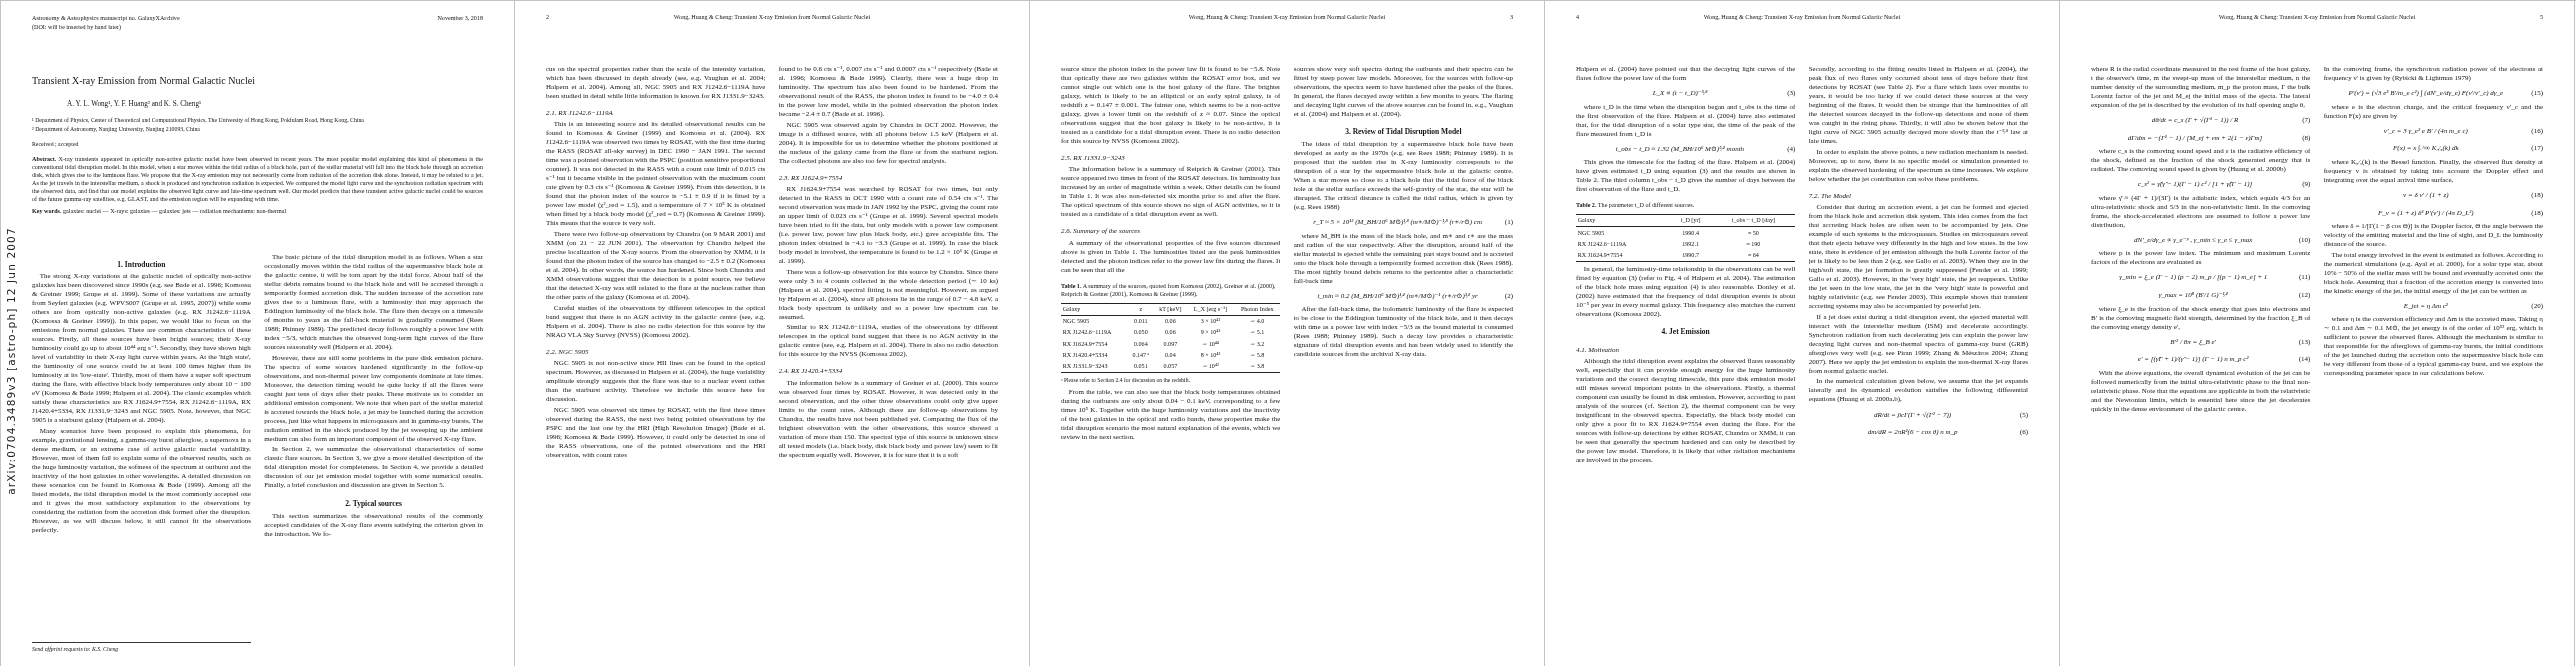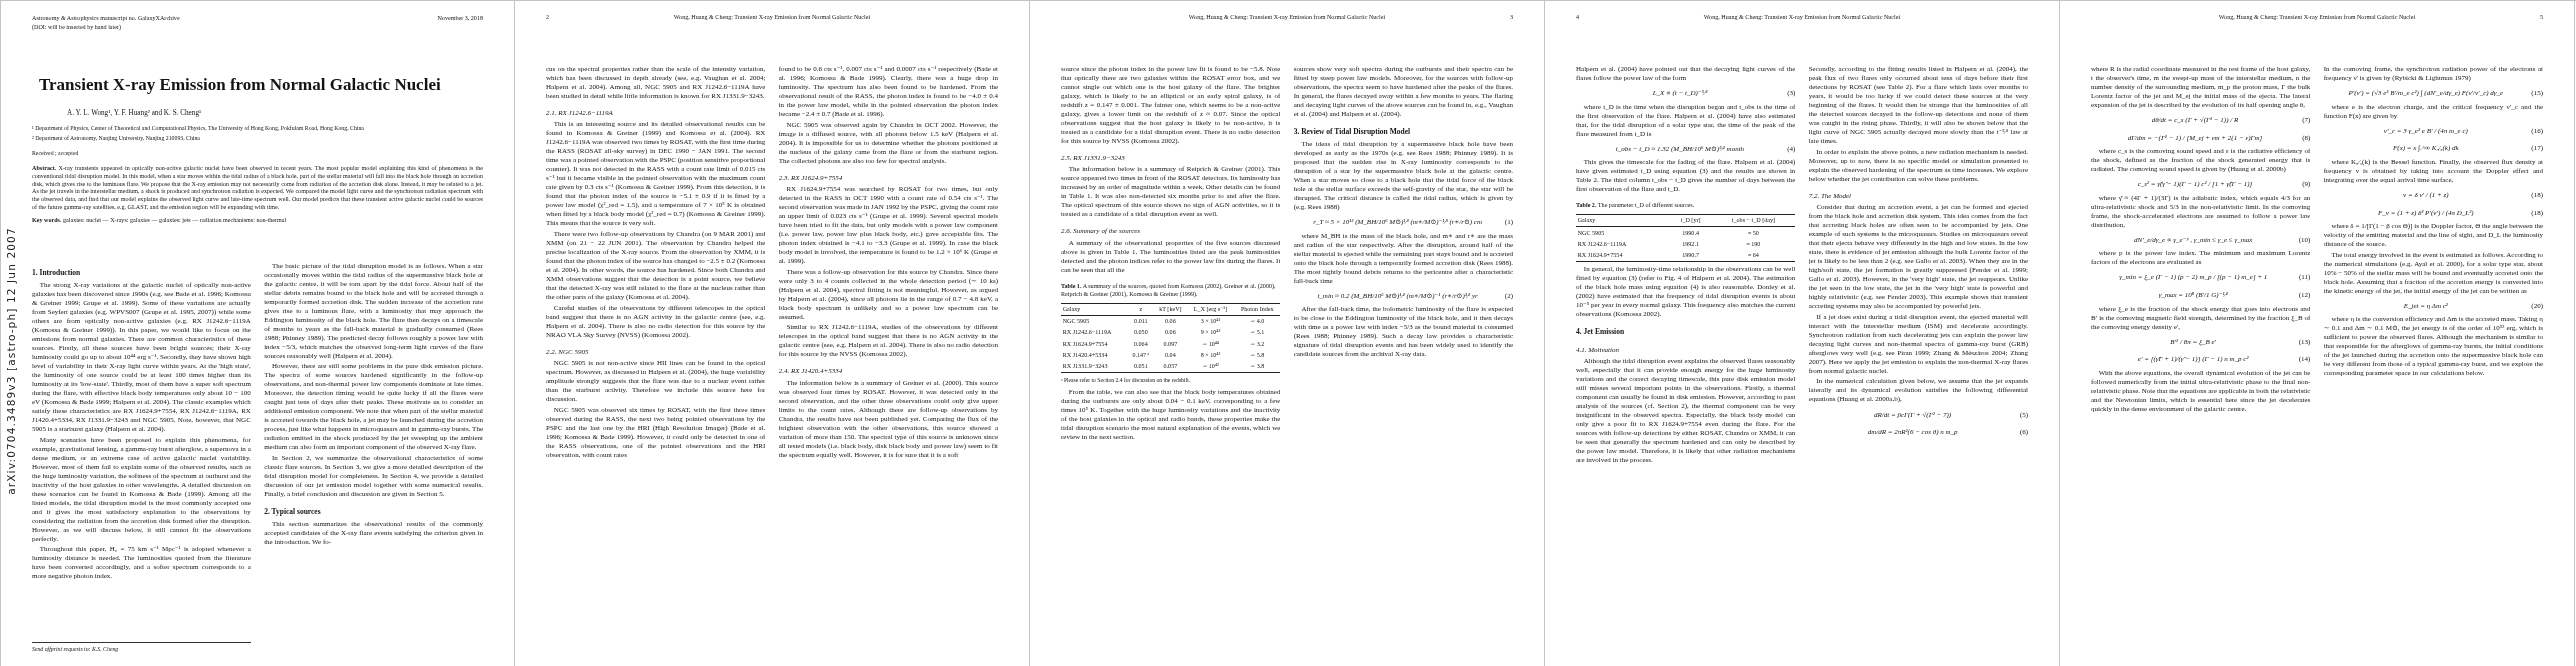--- a/index.html
+++ b/index.html
@@ -10,39 +10,39 @@
         display:flex;flex-direction:column;
         font-family:"Liberation Serif","DejaVu Serif",serif;color:#141414;}
   .page:first-child{border-left:0.6px solid #c4c4c4;}
 
   
   .arxiv{position:absolute;left:4.4px;top:54%;transform:translateY(-50%) rotate(180deg);
          writing-mode:vertical-rl;font-family:"DejaVu Sans","Liberation Sans",sans-serif;
          font-size:10.6px;letter-spacing:1.1px;color:#222;white-space:nowrap;}
   .p1head{display:flex;justify-content:space-between;align-items:flex-start;
           font-size:6.1px;line-height:1.45;}
-  .title{margin-top:43px;font-size:17px;font-weight:bold;line-height:1.2;margin-left:7px;}
+  .title{margin-top:43px;font-size:10px;font-weight:normal;line-height:1.2;}
   .authors{margin-top:13.3px;font-size:7.2px;margin-left:35px;}
   .affils{margin-top:7.8px;font-size:5.8px;line-height:1.6;}
   .received{margin-top:6.7px;font-size:5.8px;}
   .abstract{margin:9px 0 0 0;font-size:6.1px;line-height:1.3;text-align:justify;}
   .keywords{margin:4.4px 0 0 0;font-size:6.1px;line-height:1.3;}
   .blab{font-weight:bold;}
 
   
   .pghead{display:flex;align-items:baseline;font-size:6.1px;margin-bottom:7.8px;flex:0 0 auto;}
   .runtitle{flex:1;text-align:center;}
   .pgnum{width:22px;}
   .pgnum.right{text-align:right;}
 
   
   .cols{display:flex;gap:13.3px;margin-top:9px;flex:1 1 auto;min-height:0;}
   .col{flex:1 1 0;display:flex;flex-direction:column;overflow:hidden;
        font-size:7px;line-height:9px;text-align:justify;margin-top:28px;}
-  .h1{font-weight:bold;font-size:7.5px;margin:6.7px 0 3.3px 0;text-align:left;line-height:1.25;}
+  .h1{font-weight:bold;font-size:7.5px;margin:6.7px 0 3.3px 0;text-align:center;line-height:1.25;}
   .h2{font-weight:normal;font-style:italic;font-size:7px;margin:6.1px 0 2.8px 0;text-align:left;line-height:1.25;}
   .para{margin:0 0 1.7px 0;text-indent:7.8px;}
   .para.noind{text-indent:0;}
   .eq{display:flex;align-items:flex-start;margin:4.4px 0;font-style:italic;}
   .eq-f{flex:1;text-align:center;}
   .eq-n{font-style:normal;margin-left:3.3px;}
 
   
   .tcap{font-size:6.1px;margin:6.7px 0 2.8px 0;text-align:left;line-height:1.3;}
   .tcap-label{font-weight:bold;}
@@ -79,21 +79,20 @@
       <div>² Department of Astronomy, Nanjing University, Nanjing 210093, China</div>
     </div>
     <div class="received">Received ; accepted</div>
     <p class="abstract"><span class="blab">Abstract.</span> <span>X-ray transients appeared in optically non-active galactic nuclei have been observed in recent years. The most popular model explaining this kind of phenomena is the conventional tidal disruption model. In this model, when a star moves within the tidal radius of a black hole, part of the stellar material will fall into the black hole through an accretion disk, which gives rise to the luminous flare. We propose that the X-ray emission may not necessarily come from radiation of the accretion disk alone. Instead, it may be related to a jet. As the jet travels in the interstellar medium, a shock is produced and synchrotron radiation is expected. We compared the model light curve and the synchrotron radiation spectrum with the observed data, and find that our model explains the observed light curve and late-time spectrum well. Our model predicts that these transient active galactic nuclei could be sources of the future gamma-ray satellites, e.g. GLAST, and the emission region will be expanding with time.</span></p>
     <p class="keywords"><span class="blab">Key words.</span> <span>galaxies: nuclei — X-rays: galaxies — galaxies: jets — radiation mechanisms: non-thermal</span></p>
     <div class="cols">
       <div class="col">
           <div class="h1">1. Introduction</div>
           <p class="para">The strong X-ray variations at the galactic nuclei of optically non-active galaxies has been discovered since 1990s (e.g. see Bade et al. 1996; Komossa &amp; Greiner 1999; Grupe et al. 1999). Some of these variations are actually from Seyfert galaxies (e.g. WPVS007 (Grupe et al. 1995, 2007)) while some others are from optically non-active galaxies (e.g. RX J1242.6−1119A (Komossa &amp; Greiner 1999)). In this paper, we would like to focus on the emissions from normal galaxies. There are common characteristics of these sources. Firstly, all these sources have been bright sources; their X-ray luminosity could go up to about 10⁴⁴ erg s⁻¹. Secondly, they have shown high level of variability in their X-ray light curve within years. At the 'high state', the luminosity of one source could be at least 100 times higher than its luminosity at its 'low-state'. Thirdly, most of them have a super soft spectrum during the flare, with effective black body temperatures only about 10 − 100 eV (Komossa &amp; Bade 1999; Halpern et al. 2004). The classic examples which satisfy these characteristics are RX J1624.9+7554, RX J1242.6−1119A, RX J1420.4+5334, RX J1331.9−3243 and NGC 5905. Note, however, that NGC 5905 is a starburst galaxy (Halpern et al. 2004).</p>
           <p class="para">Many scenarios have been proposed to explain this phenomena, for example, gravitational lensing, a gamma-ray burst afterglow, a supernova in a dense medium, or an extreme case of active galactic nuclei variability. However, most of them fail to explain some of the observed results, such as the huge luminosity variation, the softness of the spectrum at outburst and the inactivity of the host galaxies in other wavelengths. A detailed discussion on these scenarios can be found in Komossa &amp; Bade (1999). Among all the listed models, the tidal disruption model is the most commonly accepted one and it gives the most satisfactory explanation to the observations by considering the radiation from the accretion disk formed after the disruption. However, as we will discuss below, it still cannot fit the observations perfectly.</p>
-          <p class="para">Throughout this paper, H₀ = 75 km s⁻¹ Mpc⁻¹ is adopted whenever a luminosity distance is needed. The luminosities quoted from the literature have been converted accordingly, and a softer spectrum corresponds to a more negative photon index.</p>
           <div class="foot">Send offprint requests to: K.S. Cheng</div>
         </div>
       <div class="col">
           <p class="para">The basic picture of the tidal disruption model is as follows. When a star occasionally moves within the tidal radius of the supermassive black hole at the galactic centre, it will be torn apart by the tidal force. About half of the stellar debris remains bound to the black hole and will be accreted through a temporarily formed accretion disk. The sudden increase of the accretion rate gives rise to a luminous flare, with a luminosity that may approach the Eddington luminosity of the black hole. The flare then decays on a timescale of months to years as the fall-back material is gradually consumed (Rees 1988; Phinney 1989). The predicted decay follows roughly a power law with index −5/3, which matches the observed long-term light curves of the flare sources reasonably well (Halpern et al. 2004).</p>
           <p class="para">However, there are still some problems in the pure disk emission picture. The spectra of some sources hardened significantly in the follow-up observations, and non-thermal power law components dominate at late times. Moreover, the detection timing would be quite lucky if all the flares were caught just tens of days after their peaks. These motivate us to consider an additional emission component. We note that when part of the stellar material is accreted towards the black hole, a jet may be launched during the accretion process, just like what happens in microquasars and in gamma-ray bursts. The radiation emitted in the shock produced by the jet sweeping up the ambient medium can also form an important component of the observed X-ray flare.</p>
           <p class="para">In Section 2, we summarize the observational characteristics of some classic flare sources. In Section 3, we give a more detailed description of the tidal disruption model for completeness. In Section 4, we provide a detailed discussion of our jet emission model together with some numerical results. Finally, a brief conclusion and discussion are given in Section 5.</p>
           <div class="h1">2. Typical sources</div>
           <p class="para">This section summarizes the observational results of the commonly accepted candidates of the X-ray flare events satisfying the criterion given in the introduction. We fo-</p>
         </div>
     </div>

